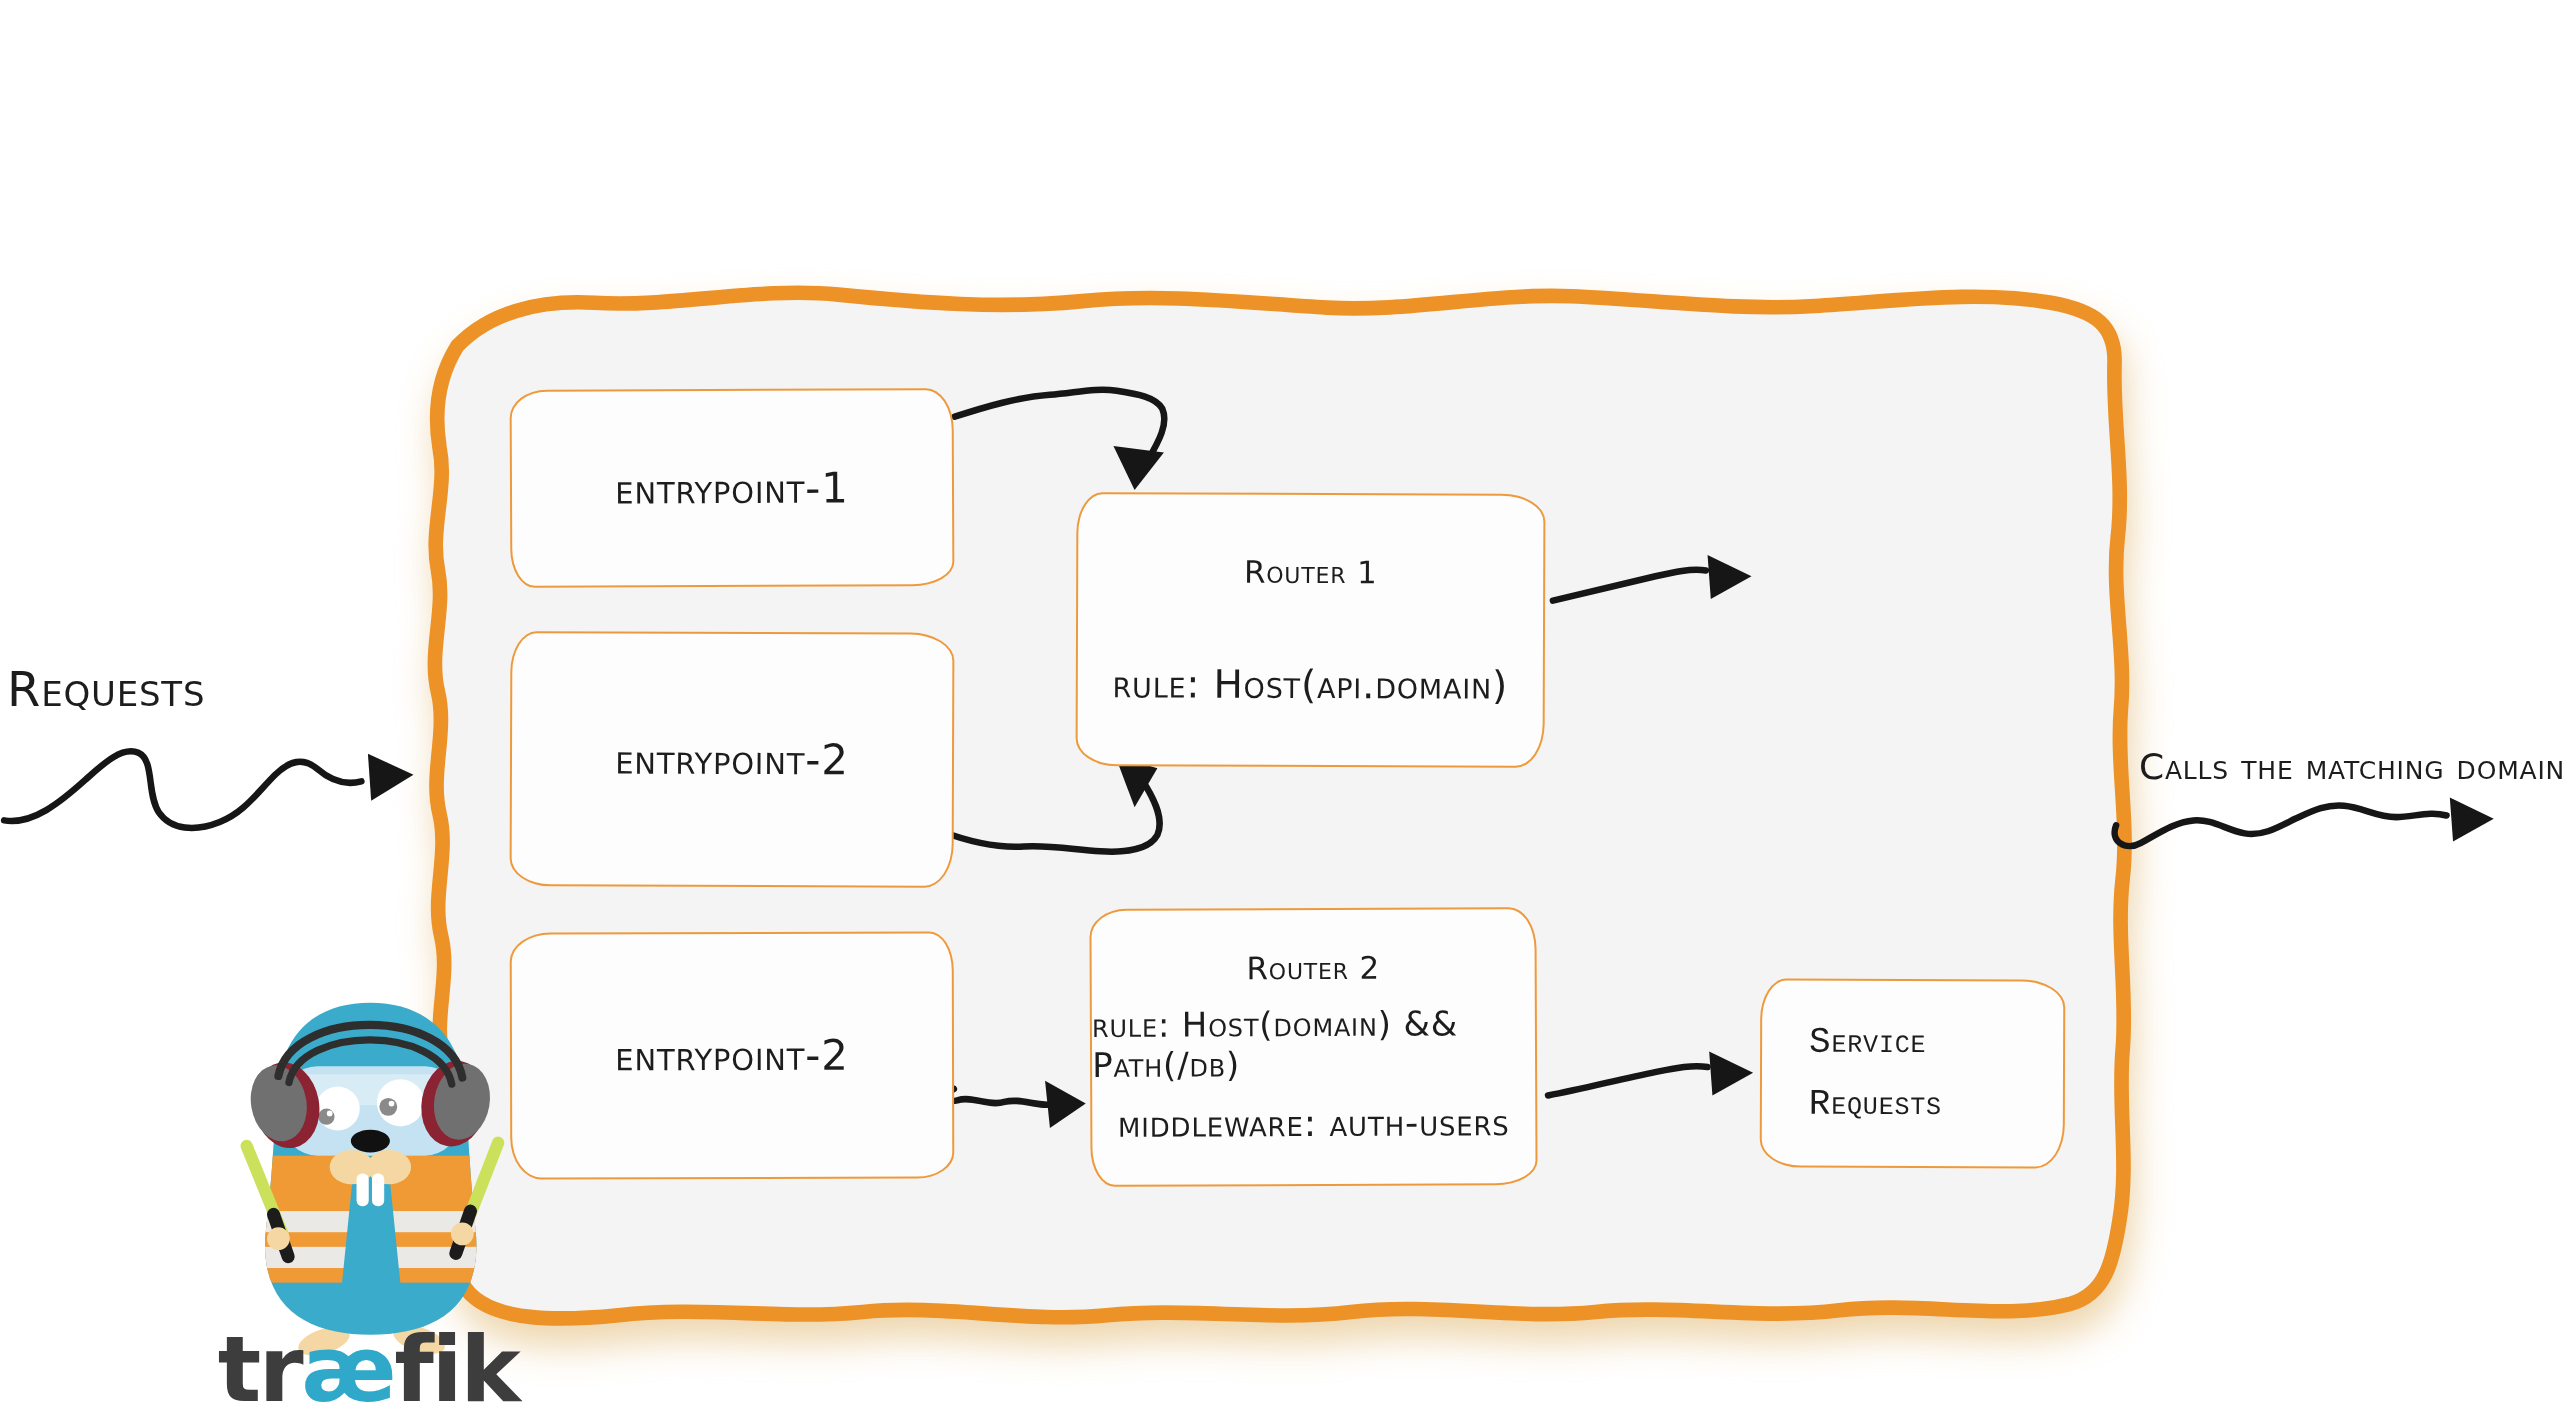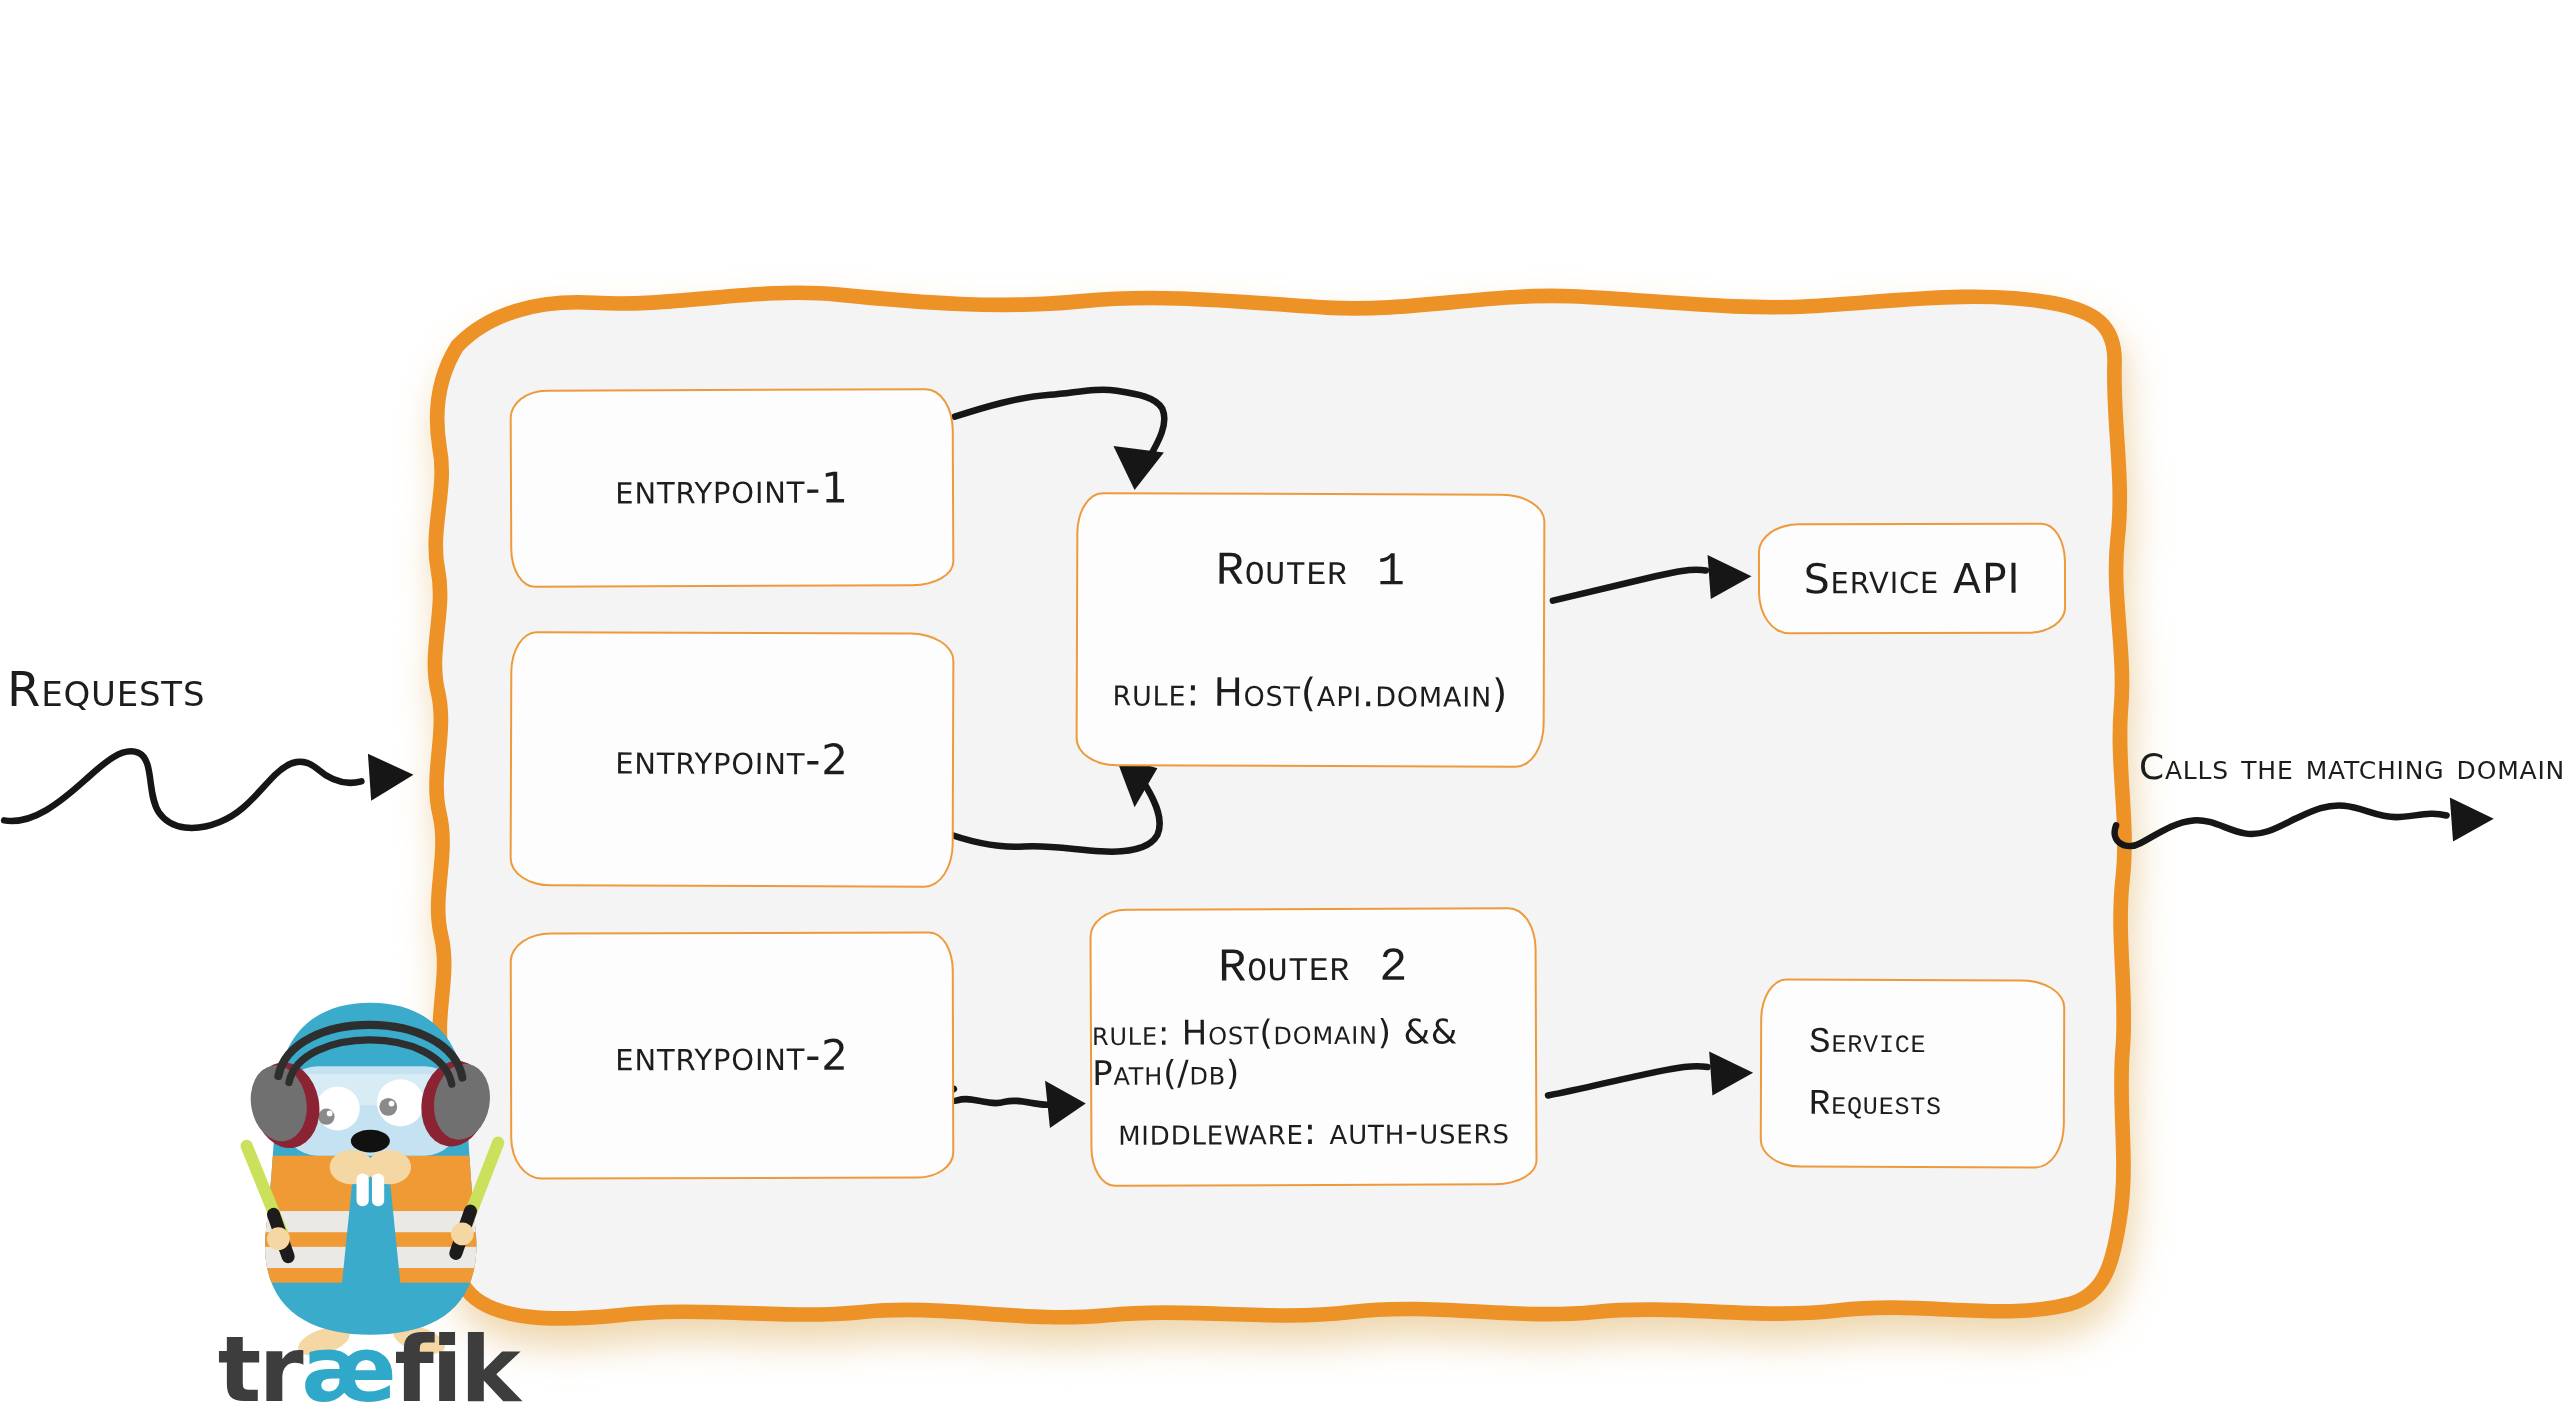--- a/index.html
+++ b/index.html
@@ -12,21 +12,21 @@
   .page-title{position:absolute;left:1070px;top:171px;width:407px;text-align:center;
     font-size:59px;font-weight:500;}
 
   .side-label{position:absolute;white-space:nowrap;font-weight:500;}
   #lbl-requests{left:7px;top:661px;font-size:48px;}
   #lbl-calls{left:2139px;top:746px;font-size:36px;}
 
   .node{position:absolute;background:#fdfdfd;border:2.4px solid #EE9A3C;
     display:flex;flex-direction:column;align-items:center;justify-content:center;
     box-sizing:border-box;}
-  .node .title{font-size:47px;font-family:Liberation Mono, monospace;}
+  .node .title{font-size:31px;}
   .wob-a{border-radius:37px 28px 42px 24.4px / 28px 42px 24.4px 39px;transform:rotate(-0.25deg);}
   .wob-b{border-radius:26px 44px 29px 41px / 41px 28px 44px 28px;transform:rotate(0.2deg);}
   .wob-c{border-radius:41px 24.4px 37px 31px / 29px 39px 26px 42px;transform:rotate(-0.15deg);}
 
   #ep1{left:510px;top:389px;width:444px;height:198px;}
   #ep2{left:510px;top:632px;width:444px;height:255px;}
   #ep3{left:510px;top:932px;width:444px;height:247px;}
   .ep-label{font-size:42px;}
 
   #router1{left:1076px;top:493px;width:469px;height:274px;gap:72px;}
@@ -168,23 +168,20 @@
   <div class="node wob-b" id="router1">
     <div class="title sc">Router 1</div>
     <div class="rule sc">rule: Host(api.domain)</div>
   </div>
   <div class="node wob-a" id="router2">
     <div class="title sc">Router 2</div>
     <div class="rule sc">rule: Host(domain) &amp;&amp; Path(/db)</div>
     <div class="middleware sc">middleware: auth-users</div>
   </div>
 
-  <div class="node wob-c" id="service-api">
-    <div class="svc sc">Service API</div>
-  </div>
   <div class="node wob-b" id="service-dashboard">
     <div class="svc sc">Service</div>
     <div class="svc sc">Requests</div>
   </div>
 
   <div class="wordmark"><span>tr</span><span class="ae">æ</span><span>fik</span></div>
 
 </div>
 
 

